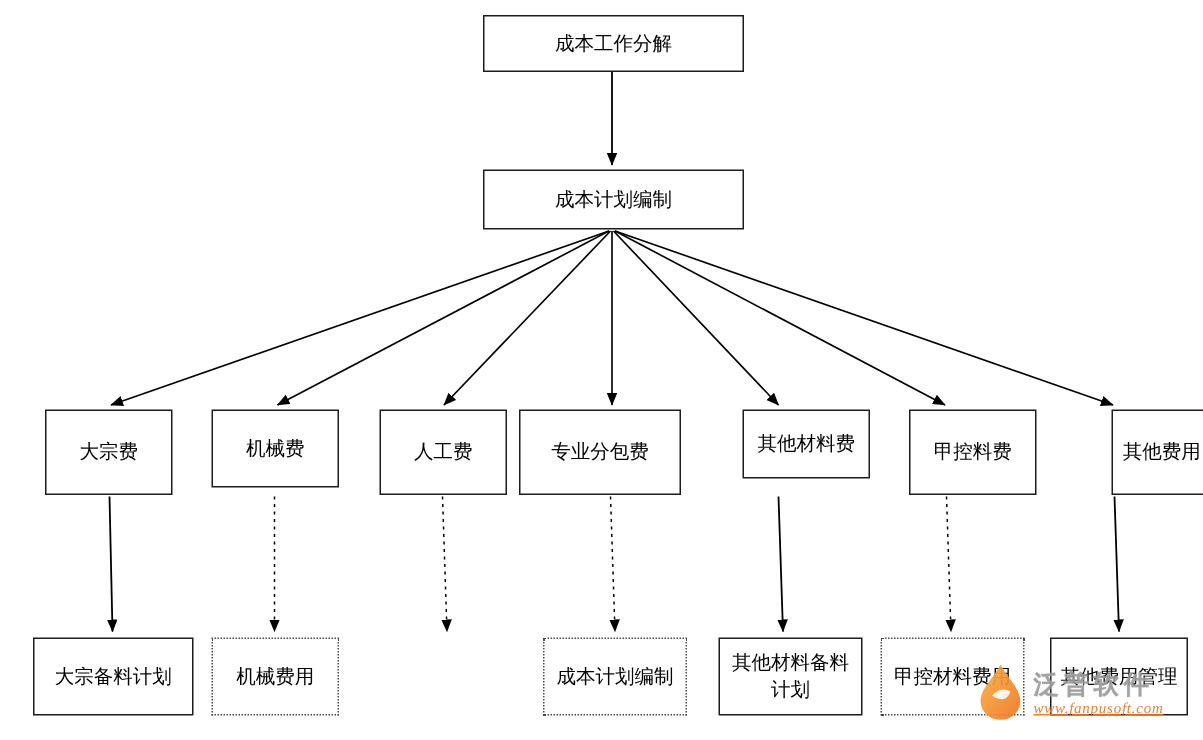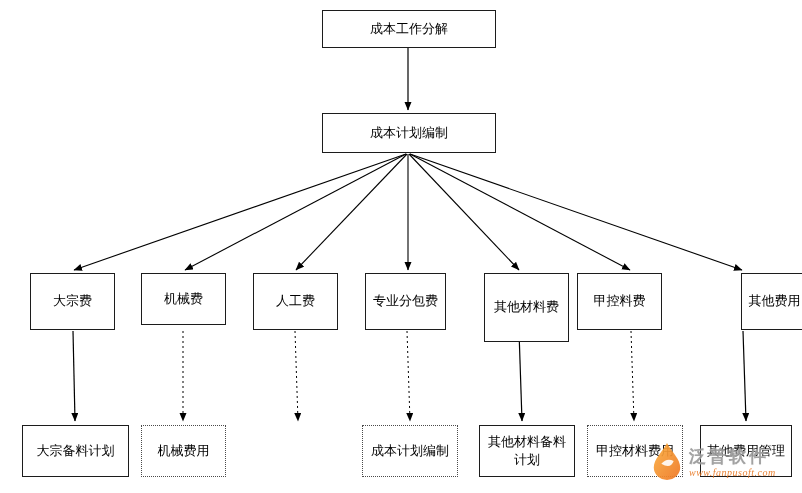--- a/index.html
+++ b/index.html
@@ -17,21 +17,21 @@
   .node.dotted{border:1px dotted #4a4a4a;}
   .watermark{
     position:absolute;z-index:3;left:650px;top:440px;width:150px;height:46px;
     display:flex;align-items:center;gap:5px;opacity:0.92;pointer-events:none;
   }
   .wm-text{display:flex;flex-direction:column;line-height:1;}
   .wm-brand{
     font-size:17px;font-weight:bold;color:#9b9b9b;letter-spacing:3px;
     text-shadow:0 0 1px #cfcfcf;
   }
-  .wm-url{font-size:10px;font-style:italic;color:#e87722;margin-top:3px;letter-spacing:0.5px;}
+  .wm-url{font-size:10px;font-style:italic;color:#e87722;margin-top:3px;letter-spacing:0.5px;text-decoration:underline;}
 </style>
 </head>
 <body>
 
 <div class="canvas">
 
   <svg class="wires" viewBox="0 0 802 493" xmlns="http://www.w3.org/2000/svg">
     <defs>
       <marker id="arrow" markerWidth="9" markerHeight="8" refX="8" refY="3.5" orient="auto" markerUnits="userSpaceOnUse">
         <path d="M0,0 L8.5,3.5 L0,7 z" fill="#000"></path>
@@ -63,23 +63,23 @@
     </g>
   </svg>
 
   <div class="node" style="left:322px;top:10px;width:174px;height:38px">成本工作分解</div>
 
   <div class="node" style="left:322px;top:113px;width:174px;height:40px">成本计划编制</div>
 
   <div class="node" style="left:30px;top:273px;width:85px;height:57px">大宗费</div>
   <div class="node" style="left:141px;top:273px;width:85px;height:52px">机械费</div>
   <div class="node" style="left:253px;top:273px;width:85px;height:57px">人工费</div>
-  <div class="node" style="left:365px;top:273px;width:81px;height:57px">专业分包费</div>
-  <div class="node" style="left:484px;top:273px;width:85px;height:69px">其他材料费</div>
-  <div class="node" style="left:577px;top:273px;width:85px;height:57px">甲控料费</div>
+  <div class="node" style="left:346px;top:273px;width:108px;height:57px">专业分包费</div>
+  <div class="node" style="left:495px;top:273px;width:85px;height:46px">其他材料费</div>
+  <div class="node" style="left:606px;top:273px;width:85px;height:57px">甲控料费</div>
   <div class="node" style="left:741px;top:273px;width:67px;height:57px">其他费用</div>
 
   <div class="node" style="left:22px;top:425px;width:107px;height:52px">大宗备料计划</div>
   <div class="node dotted" style="left:141px;top:425px;width:85px;height:52px">机械费用</div>
   <div class="node dotted" style="left:362px;top:425px;width:96px;height:52px">成本计划编制</div>
   <div class="node" style="left:479px;top:425px;width:96px;height:52px">其他材料备料计划</div>
   <div class="node dotted" style="left:587px;top:425px;width:96px;height:52px">甲控材料费用</div>
   <div class="node" style="left:700px;top:425px;width:92px;height:52px">其他费用管理</div>
 
   <div class="watermark">

